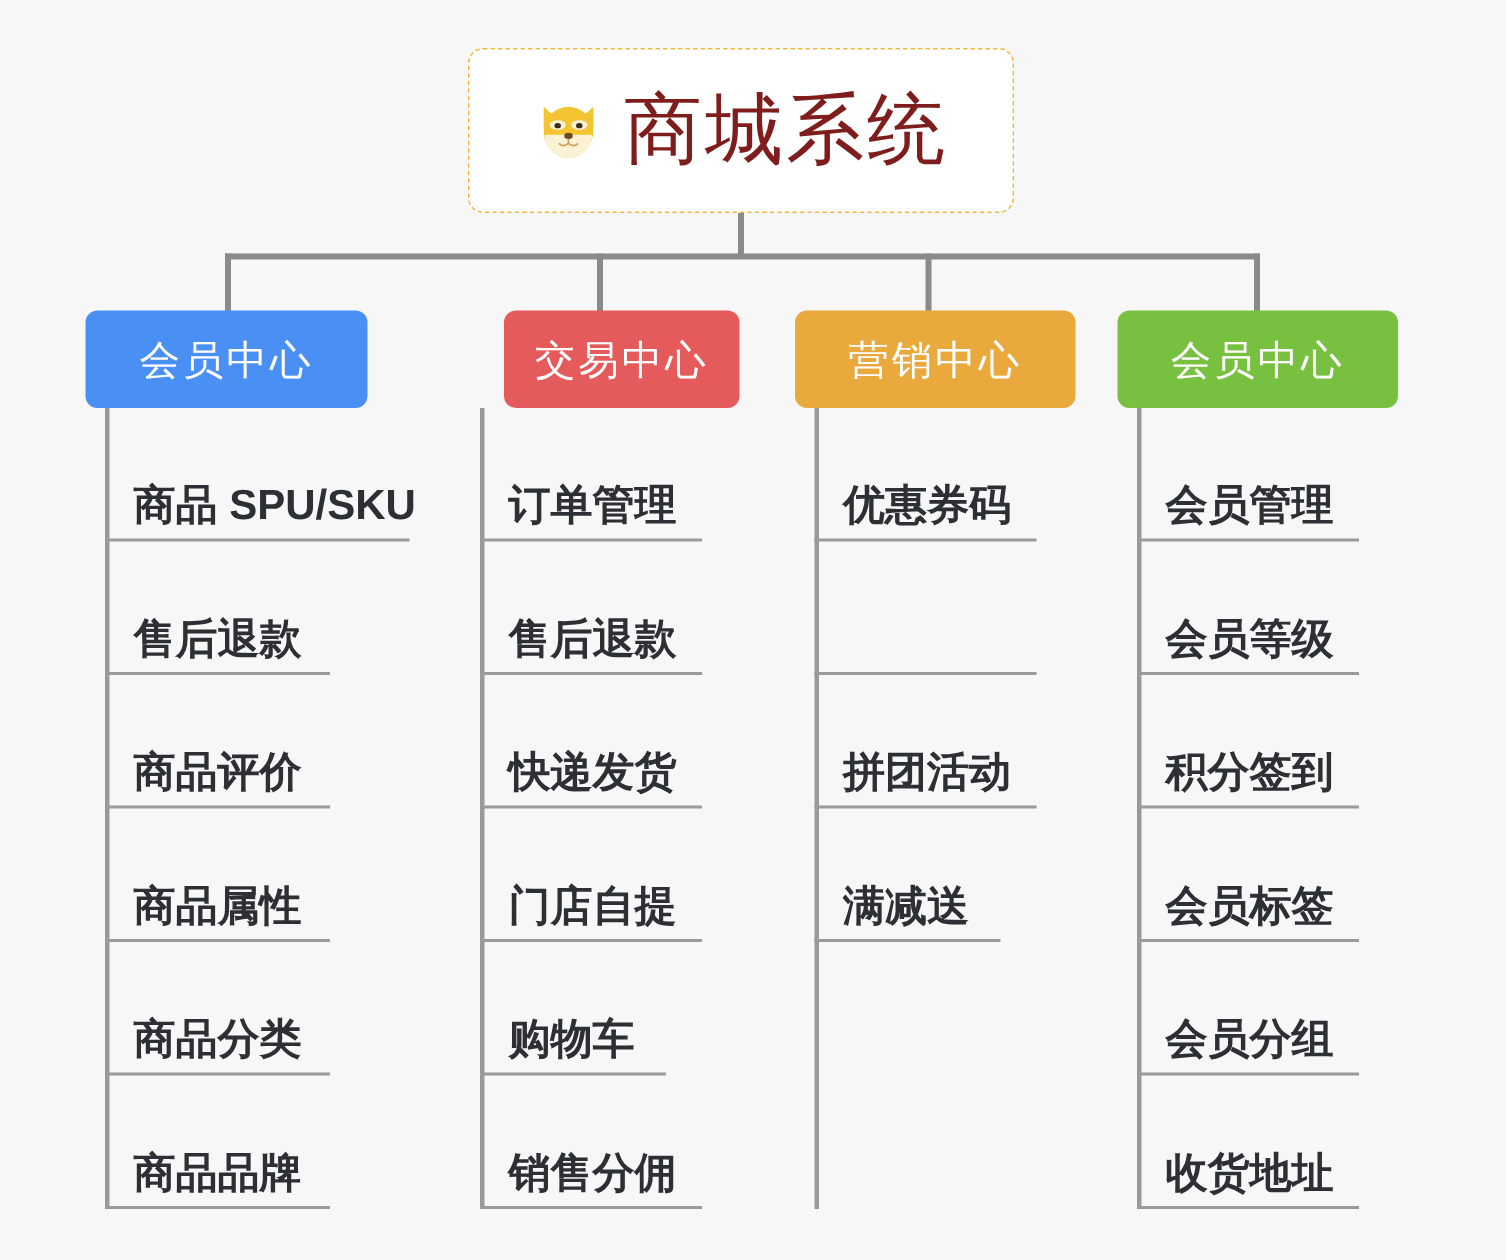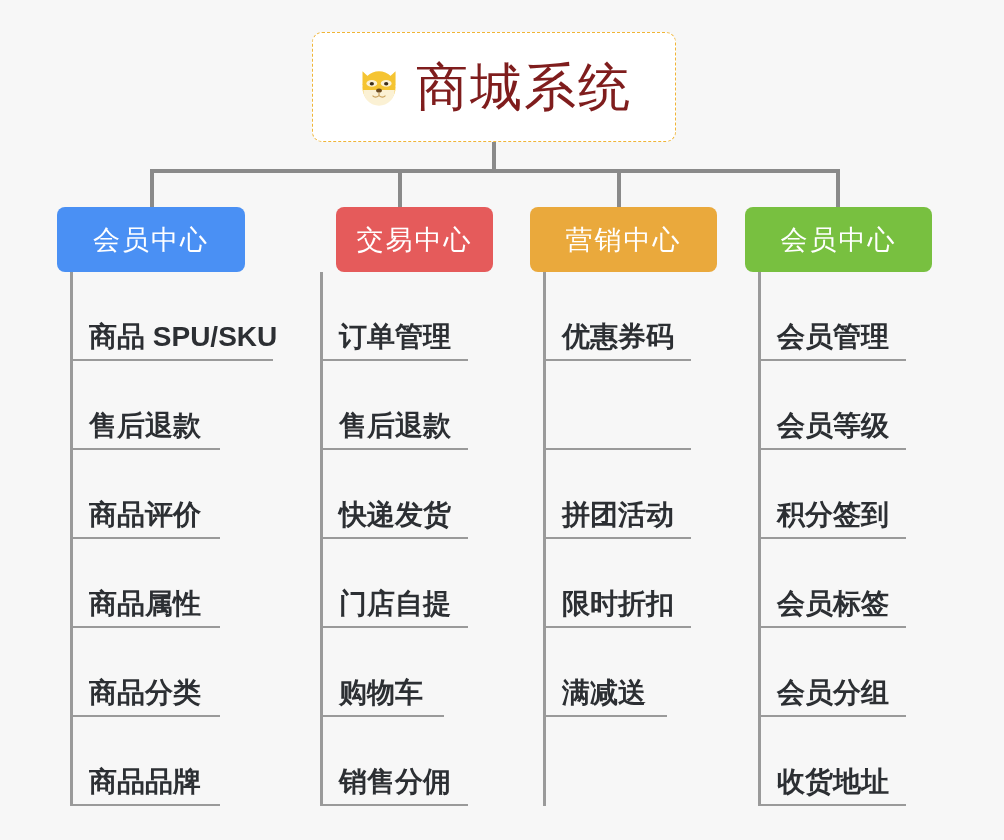--- a/index.html
+++ b/index.html
@@ -244,24 +244,20 @@
             <div class="leaf-label">优惠券码</div>
           </div>
           <div class="leaf-item">
             <div class="leaf-underline" style="width: 148px;"></div>
           </div>
           <div class="leaf-item">
             <div class="leaf-underline" style="width: 148px;"></div>
             <div class="leaf-label">拼团活动</div>
           </div>
           <div class="leaf-item">
-            <div class="leaf-underline" style="width: 148px;"></div>
-            <div class="leaf-label">限时折扣</div>
-          </div>
-          <div class="leaf-item">
             <div class="leaf-underline" style="width: 124px;"></div>
             <div class="leaf-label">满减送</div>
           </div>
         </div>
       </div>
       <div class="column" style="left: 745px; width: 187px;">
         <div class="cat-box" style="background: rgb(120, 192, 64);">
           <span>会员中心</span>
         </div>
         <div class="leaf-list">

